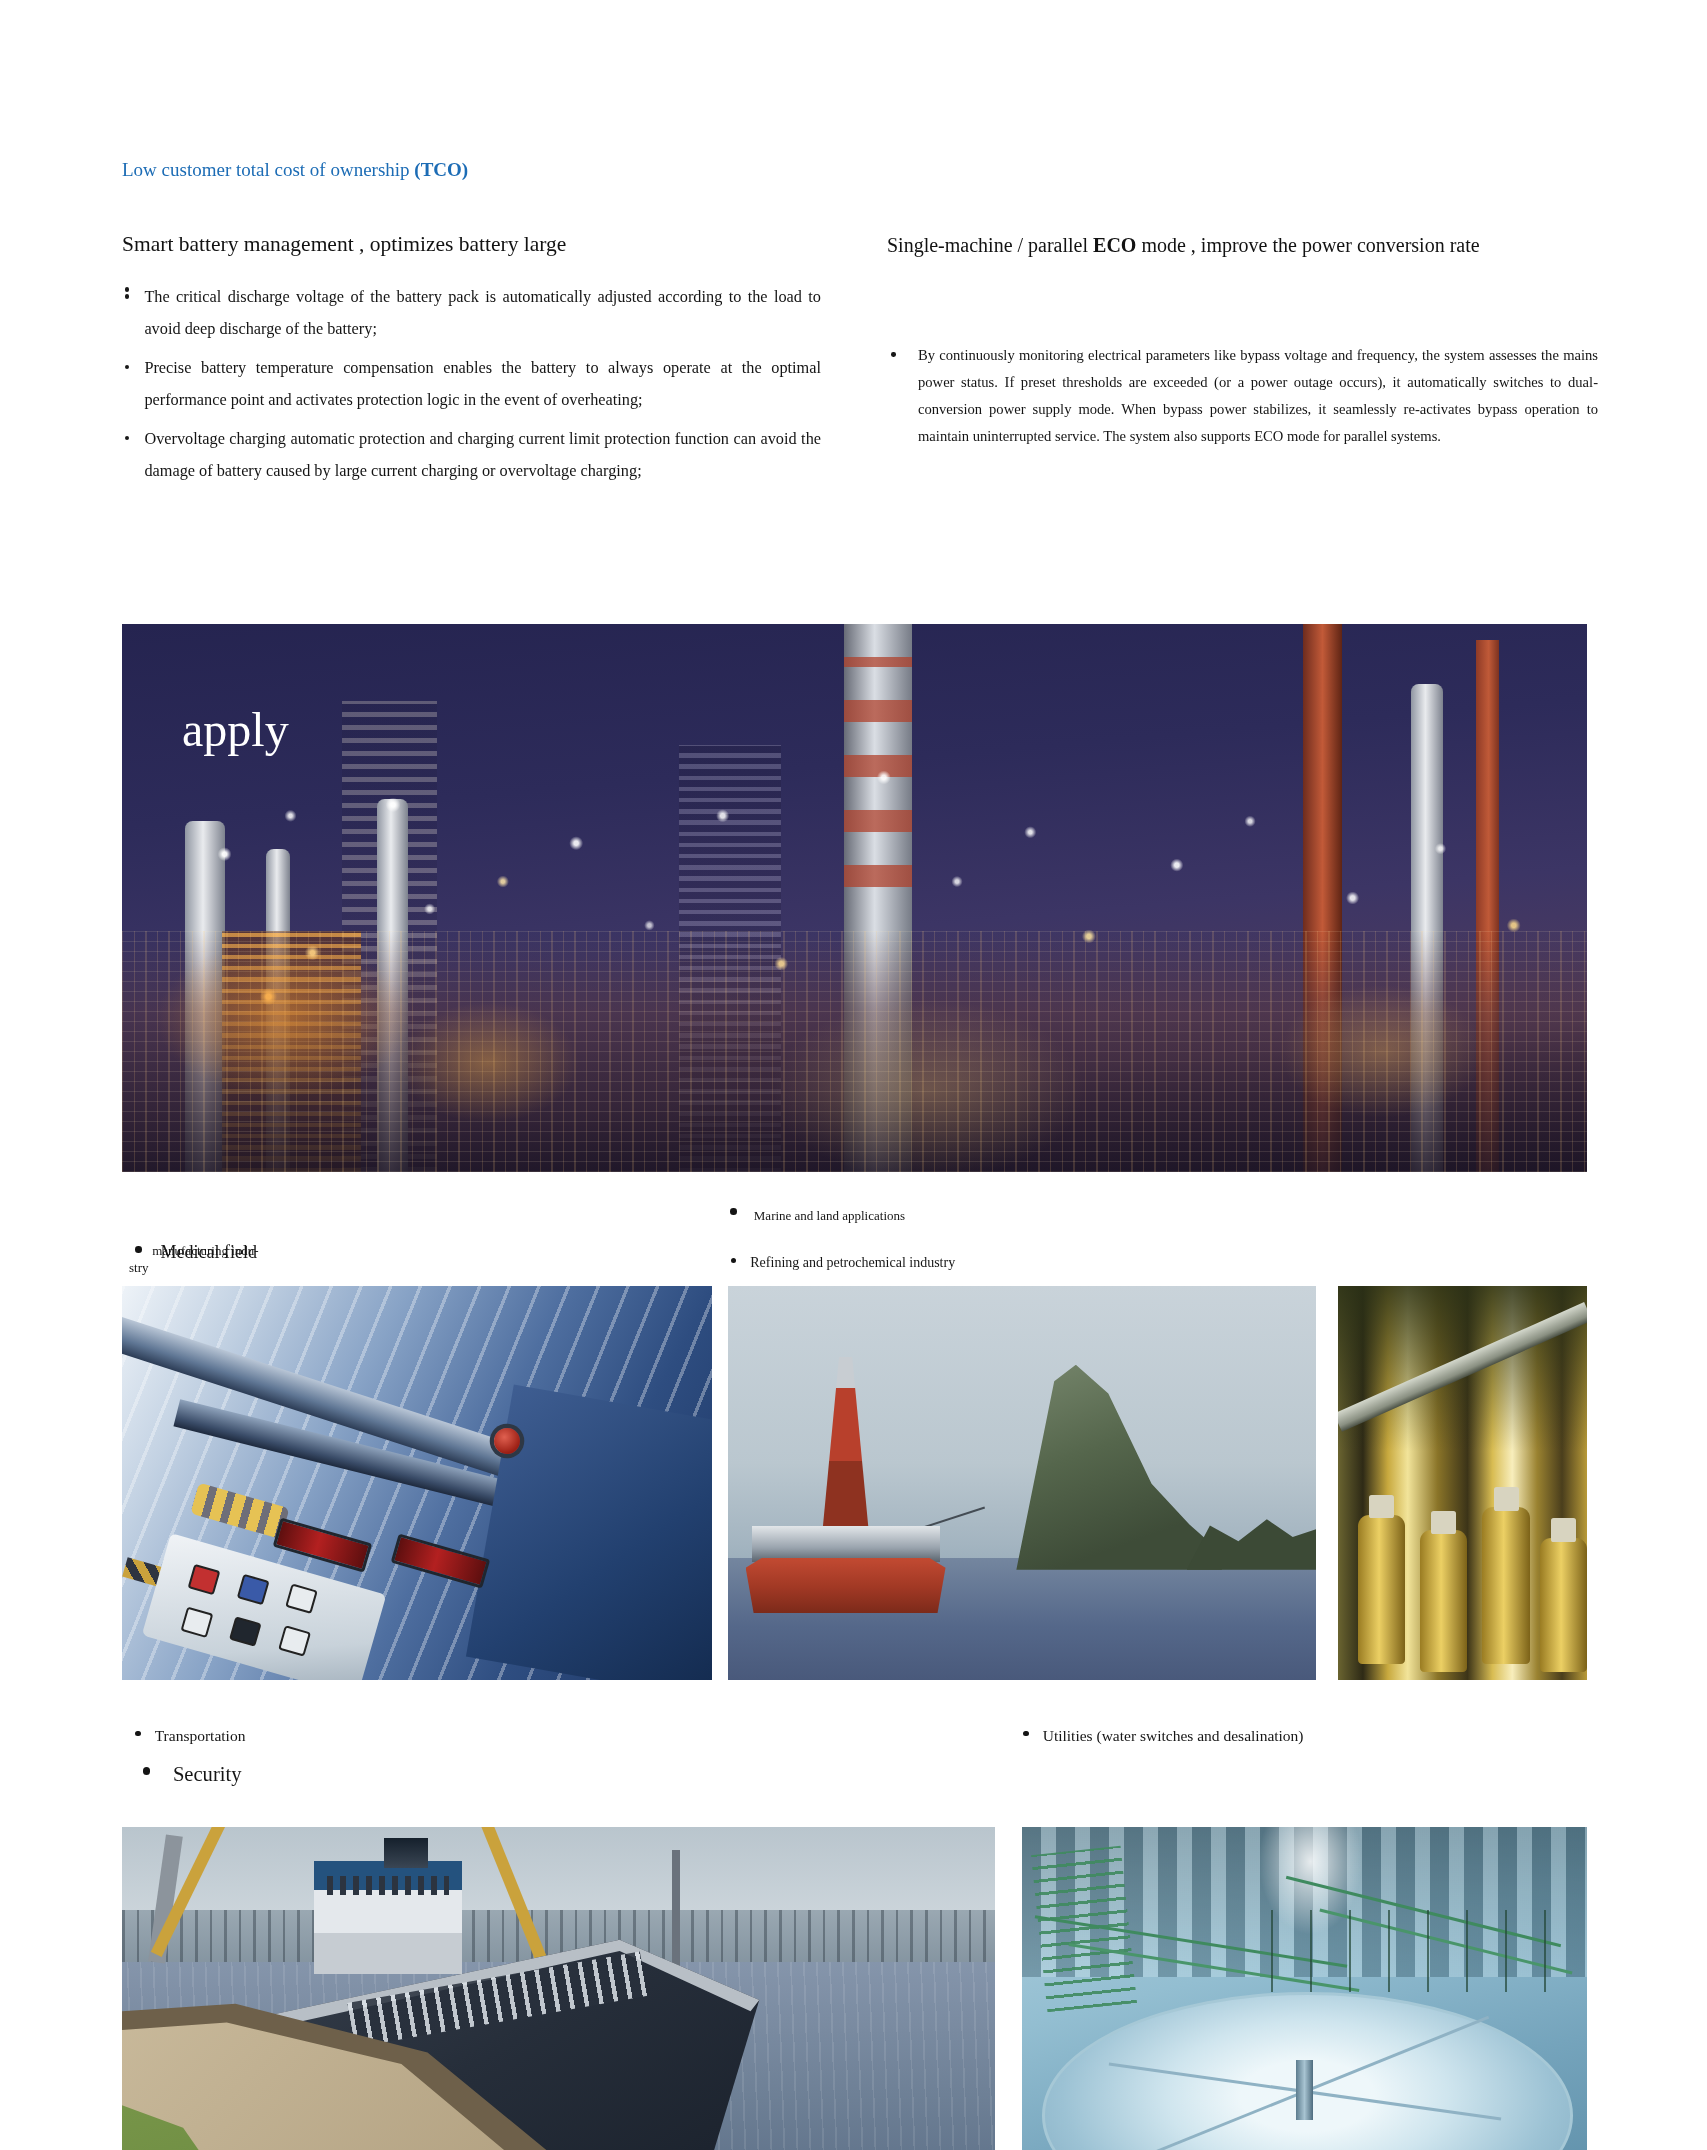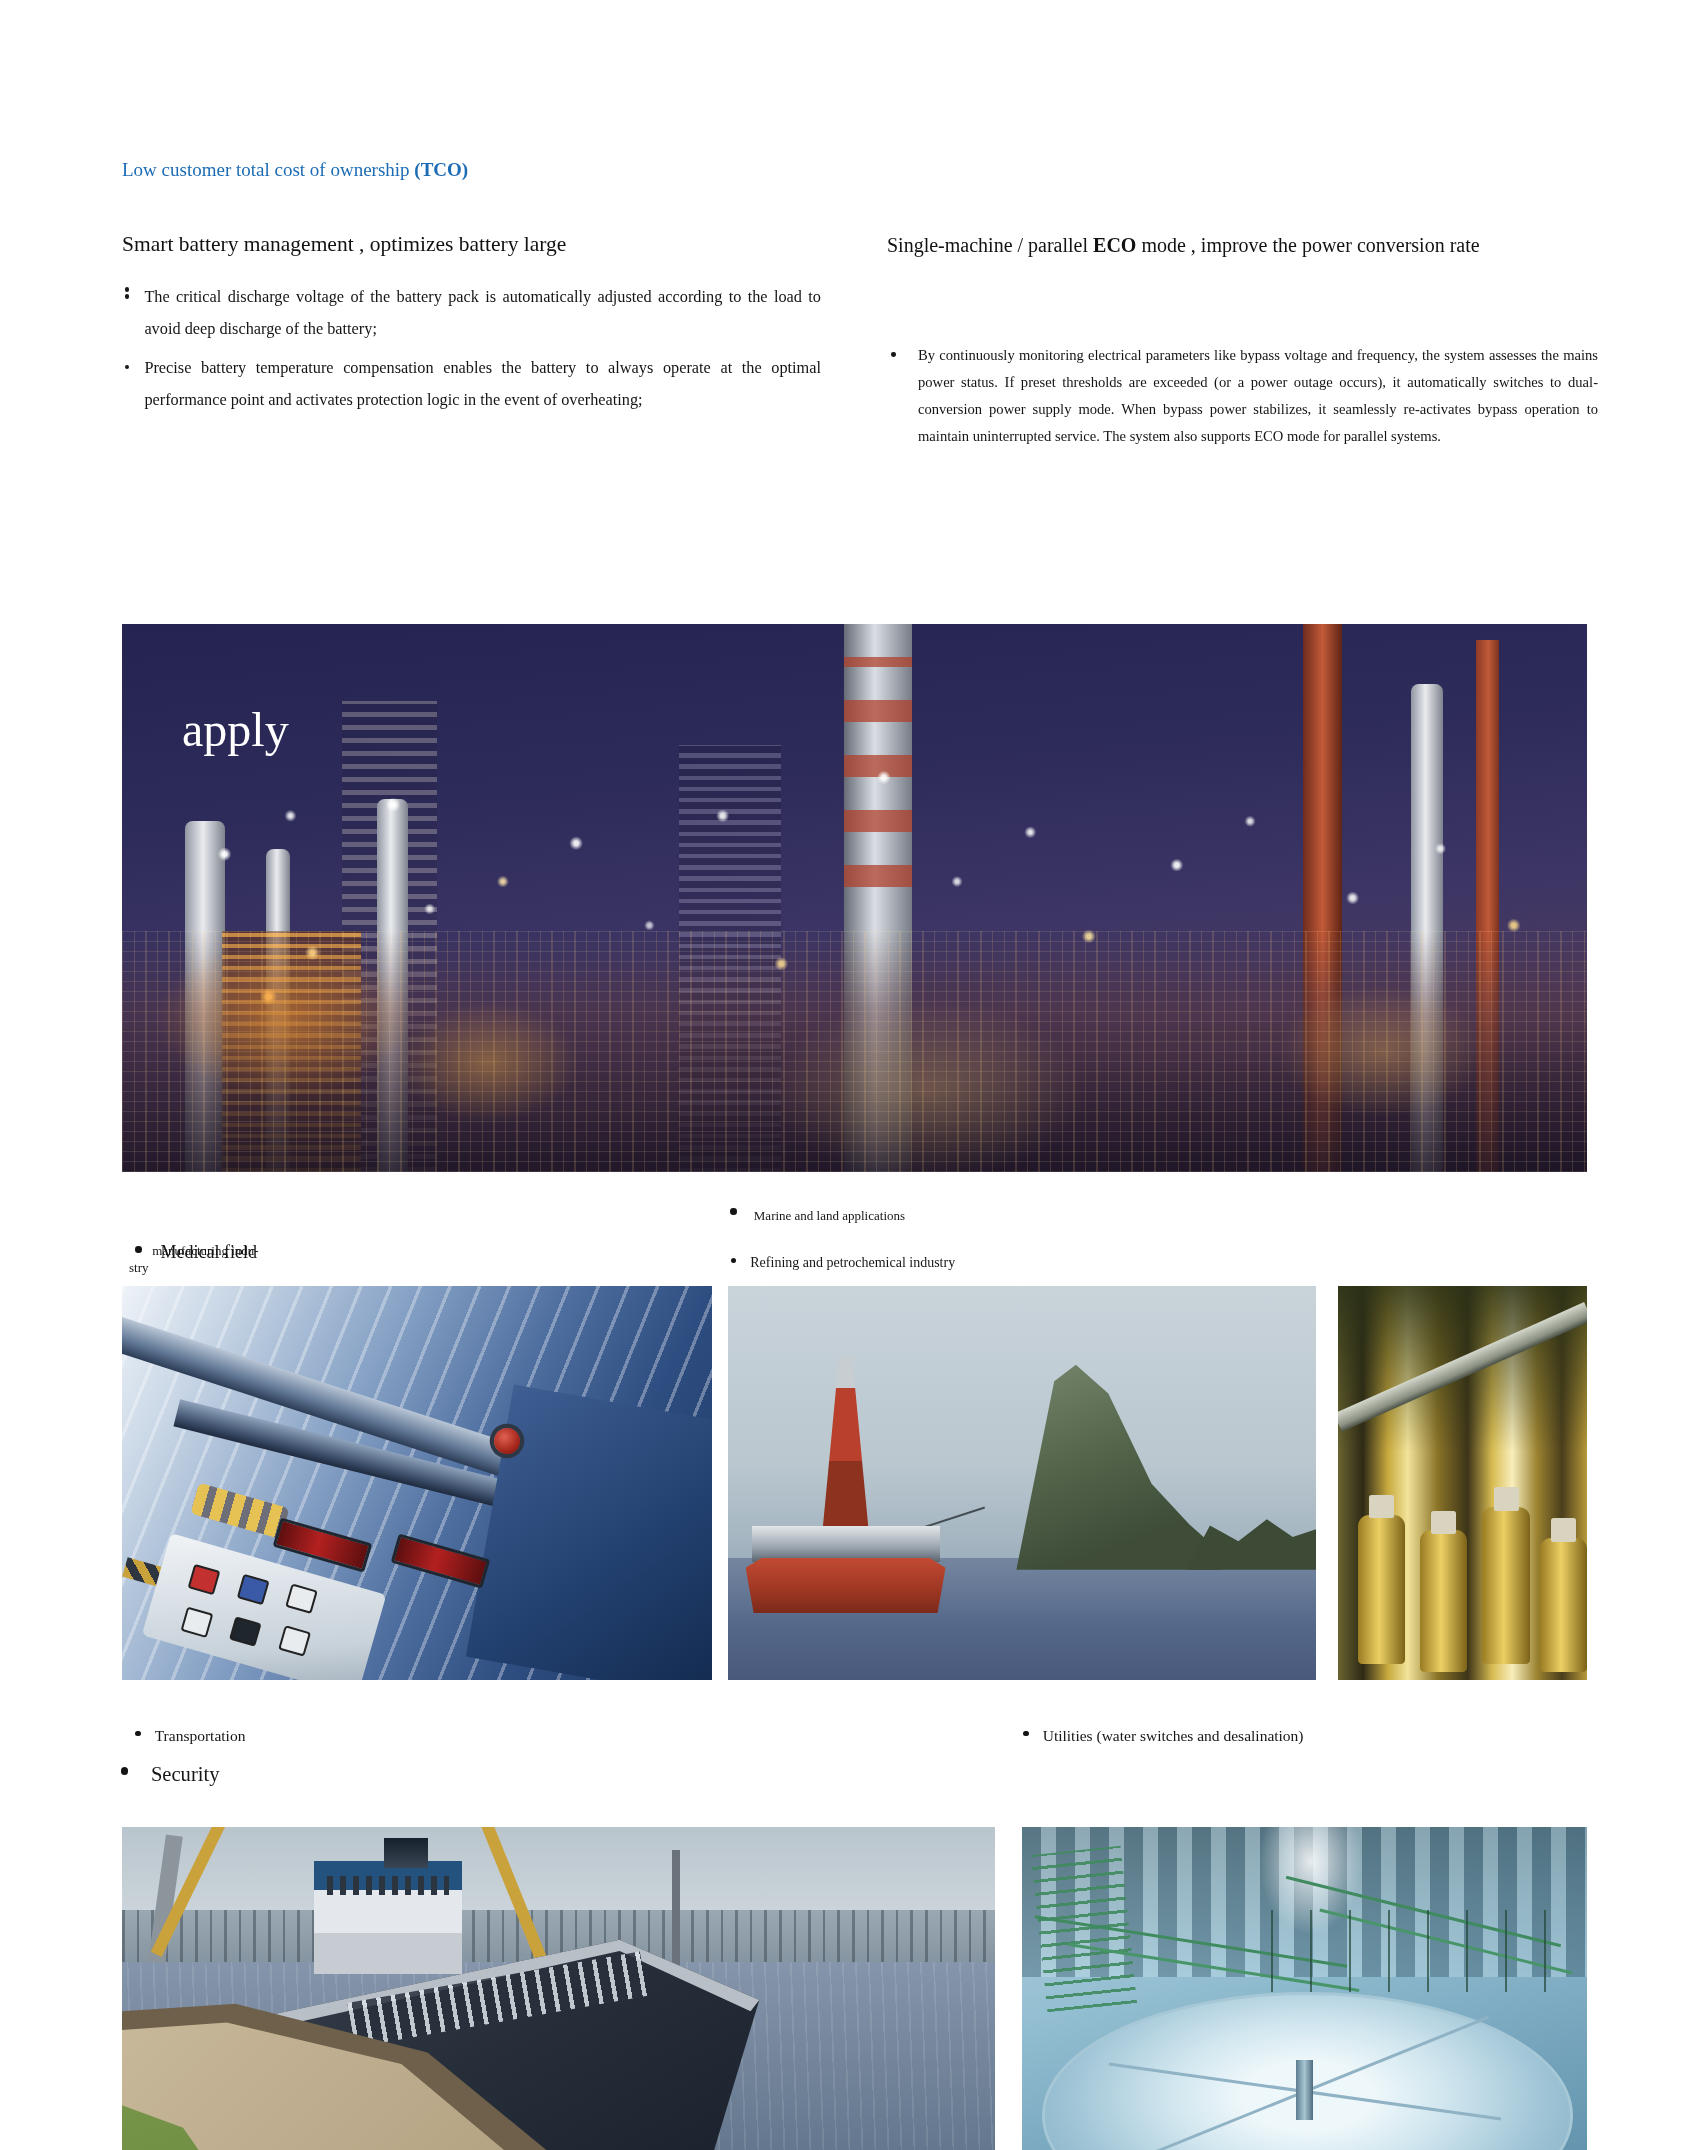--- a/index.html
+++ b/index.html
@@ -34,21 +34,21 @@
   .lab-medical{left:129px;top:1241px;font-size:18px;line-height:22.4px;}
   .lab-medical .idot{width:6.5px;height:6.5px;margin:0 19px 0 6px;}
   .lab-marine{left:726px;top:1205px;font-size:13px;line-height:21.5px;}
   .lab-marine .idot{width:6.5px;height:6.5px;margin:0 17px 0 4.3px;}
   .lab-refining{left:727px;top:1254px;font-size:14px;line-height:18px;}
   .lab-refining .idot{width:5.2px;height:5.2px;margin:0 13.8px 0 4.3px;}
   .lab-transportation{left:131px;top:1726px;font-size:15.5px;line-height:20px;}
   .lab-transportation .idot{width:5.6px;height:5.6px;margin:0 13.8px 0 4.3px;}
   .lab-utilities{left:1019px;top:1726px;font-size:15.5px;line-height:20px;}
   .lab-utilities .idot{width:5.6px;height:5.6px;margin:0 13.8px 0 4.3px;}
-  .lab-security{left:116px;top:1761px;font-size:20.6px;line-height:26px;}
+  .lab-security{left:138px;top:1761px;font-size:20.6px;line-height:26px;}
   .lab-security .idot{width:7.3px;height:7.3px;margin:0 22.4px 0 5.2px;}
 
   
   .photo{position:absolute;overflow:hidden;}
 
   
   .hero{left:122px;top:624px;width:1465px;height:548px;
     background:linear-gradient(175deg,#252450 0%,#2d2b5a 30%,#3c3565 55%,#503c5e 78%,#281e38 100%);}
   .hero-apply{position:absolute;left:60px;top:80px;font-size:48px;line-height:52px;color:#ffffff;}
   .tower{position:absolute;}
@@ -249,20 +249,24 @@
       <span class="dot"></span>
     </div>
     <div class="bullet">
       <span class="dot"></span>
       <span>The critical discharge voltage of the battery pack is automatically adjusted according to the load to avoid deep discharge of the battery;</span>
     </div>
     <div class="bullet">
       <span class="dot"></span>
       <span>Precise battery temperature compensation enables the battery to always operate at the optimal performance point and activates protection logic in the event of overheating;</span>
     </div>
+    <div class="bullet">
+      <span class="dot"></span>
+      <span>Overvoltage charging automatic protection and charging current limit protection function can avoid the damage of battery caused by large current charging or overvoltage charging;</span>
+    </div>
   </div>
 
   <div class="abs sec-heading sec-heading-r"><span>Single-machine / parallel </span><b>ECO</b><span> mode , improve the power conversion rate</span></div>
 
   <div class="abs bullet rb2">
     <span class="dot"></span>
     <span>By continuously monitoring electrical parameters like bypass voltage and frequency, the system assesses the mains power status. If preset thresholds are exceeded (or a power outage occurs), it automatically switches to dual-conversion power supply mode. When bypass power stabilizes, it seamlessly re-activates bypass operation to maintain uninterrupted service. The system also supports ECO mode for parallel systems.</span>
   </div>
 
   <div class="photo hero">

